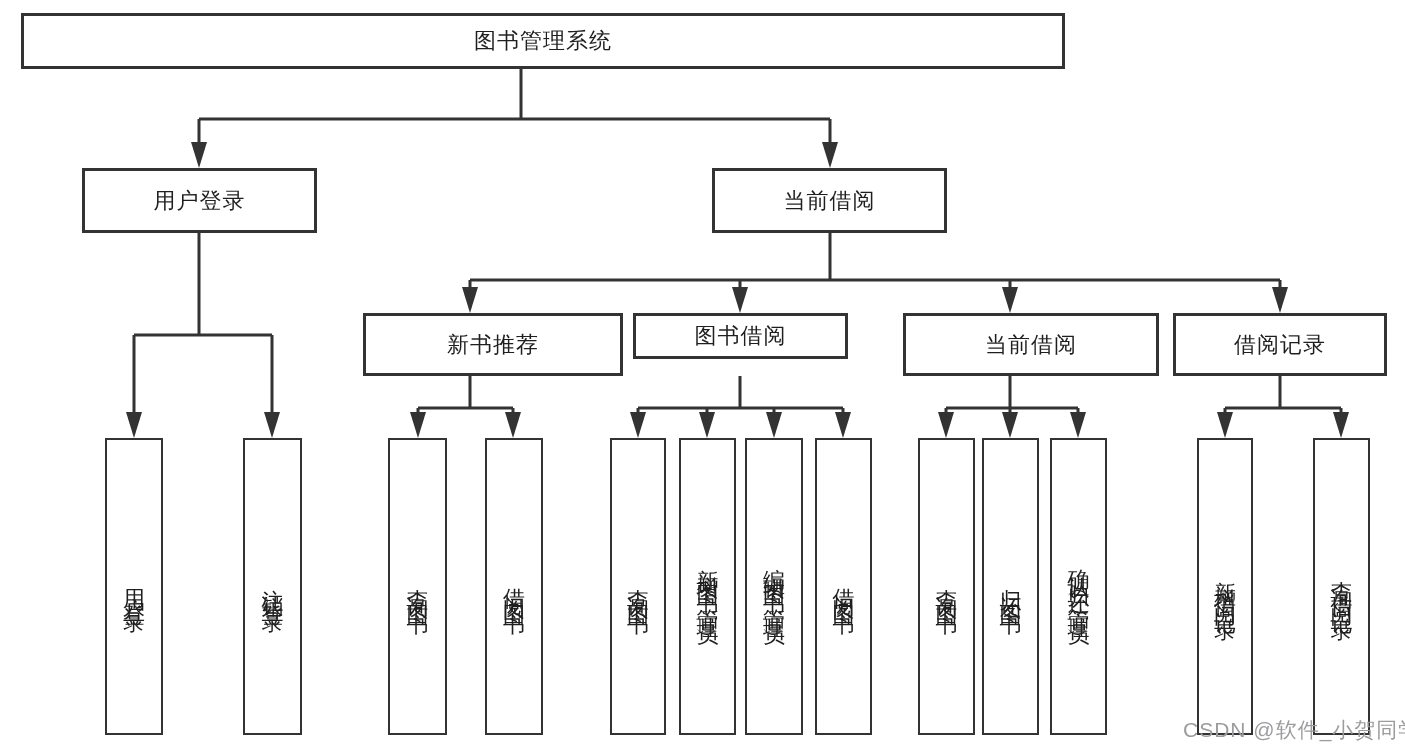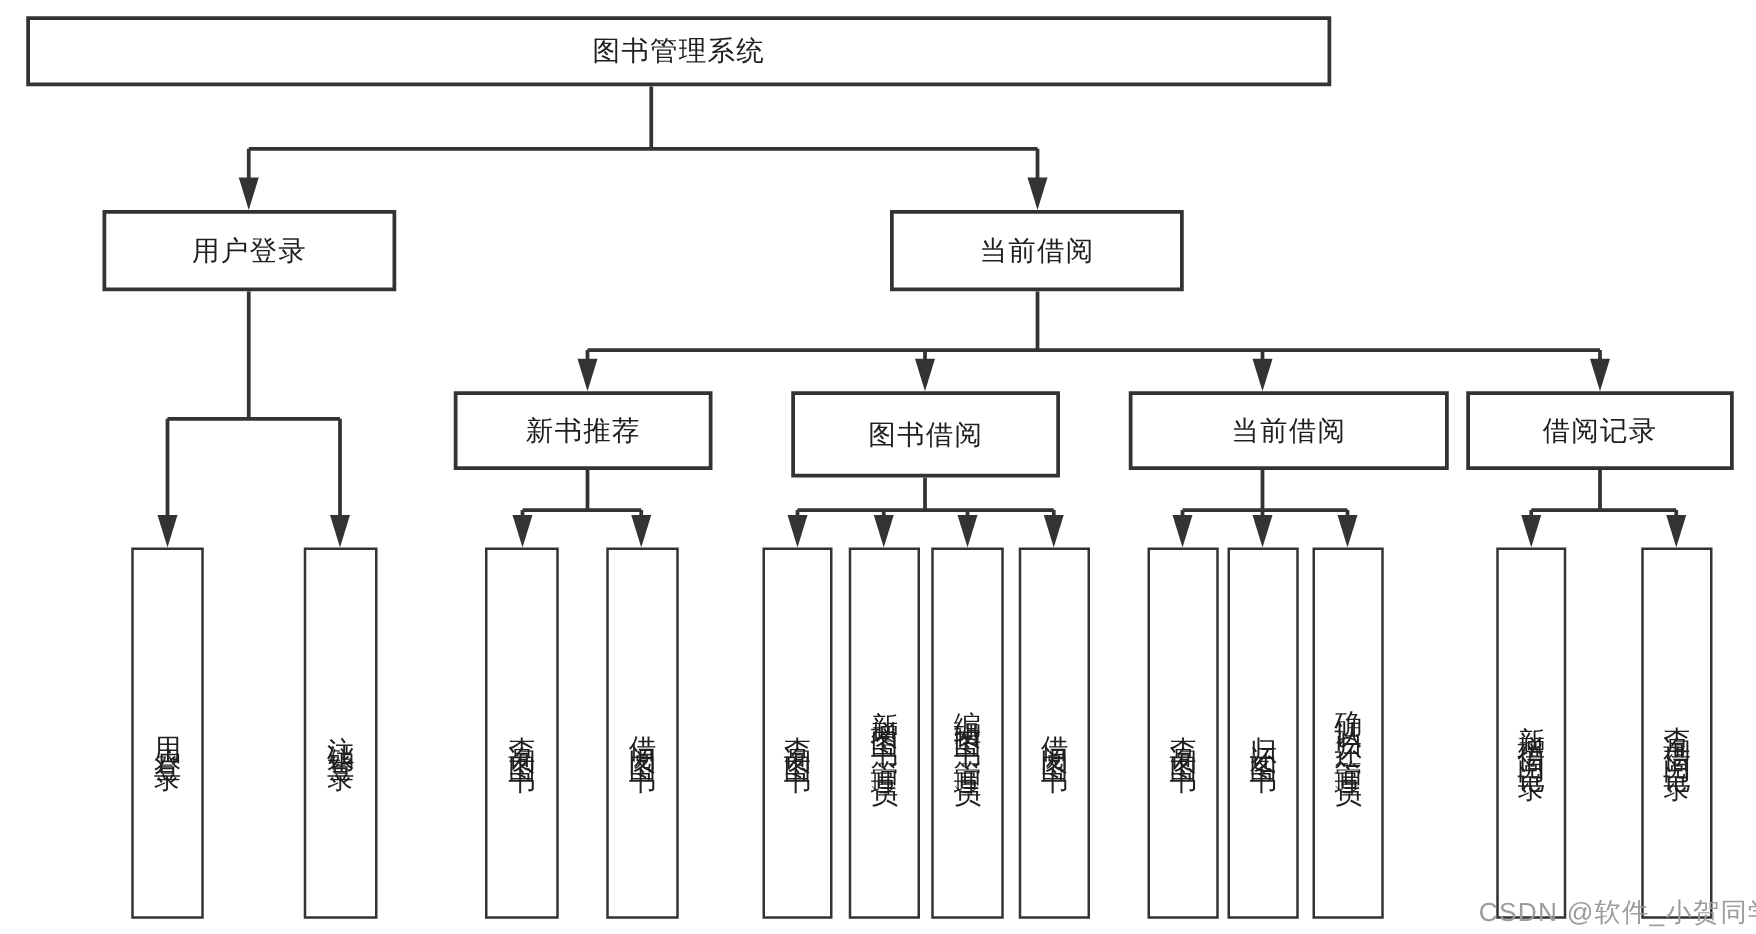--- a/index.html
+++ b/index.html
@@ -85,22 +85,22 @@
       <polygon points="1217,412 1233,412 1225,438"></polygon>
       <polygon points="1333,412 1349,412 1341,438"></polygon>
     </g>
   </svg>
 
   <div class="node" style="left:21px;top:13px;width:1044px;height:56px;">图书管理系统</div>
 
   <div class="node" style="left:82px;top:168px;width:235px;height:65px;">用户登录</div>
   <div class="node" style="left:712px;top:168px;width:235px;height:65px;">当前借阅</div>
 
-  <div class="node" style="left:363px;top:313px;width:207px;height:63px;">新书推荐</div>
-  <div class="node" style="left:633px;top:313px;width:215px;height:69px;">图书借阅</div>
+  <div class="node" style="left:363px;top:313px;width:260px;height:63px;">新书推荐</div>
+  <div class="node" style="left:633px;top:313px;width:215px;height:46px;">图书借阅</div>
   <div class="node" style="left:903px;top:313px;width:256px;height:63px;">当前借阅</div>
   <div class="node" style="left:1173px;top:313px;width:214px;height:63px;">借阅记录</div>
 
   <div class="node v-node" style="left:105px;top:438px;width:58px;height:297px;">
     <span>用户登录</span>
     </div>
   <div class="node v-node" style="left:243px;top:438px;width:59px;height:297px;">
     <span>注销登录</span>
     </div>
 

